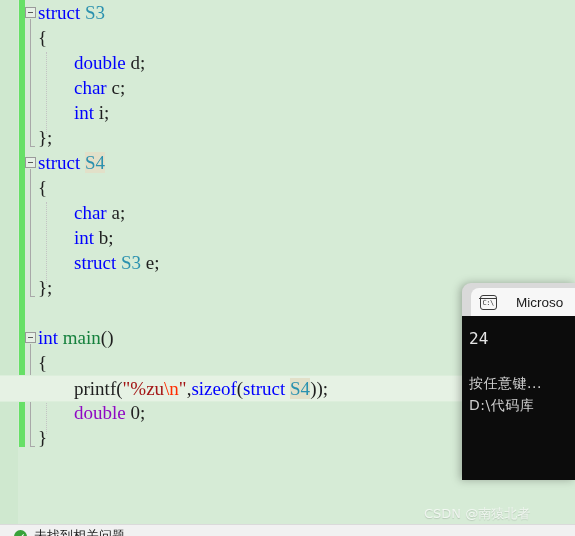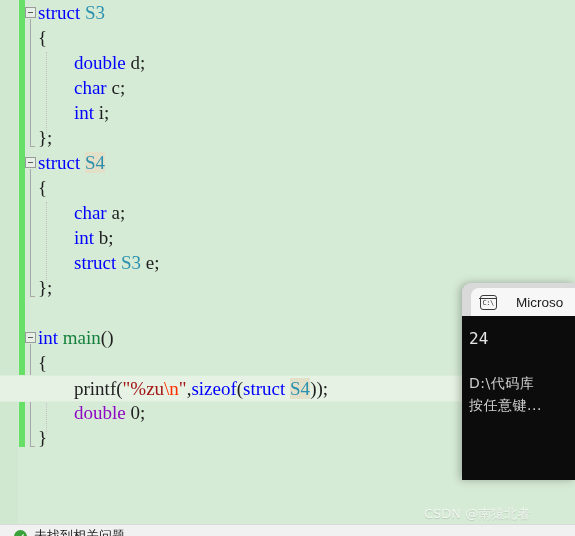--- a/index.html
+++ b/index.html
@@ -294,22 +294,22 @@
       <div class="console-tab">
         <span class="cmd-icon">
           <span class="prompt">C:\</span>
         </span>
         <span class="console-tab-title">Microso</span>
       </div>
     </div>
     <div class="console-body">
       <div class="console-line num">24</div>
       <div class="console-line spacer"></div>
+      <div class="console-line cjk">按任意键...</div>
       <div class="console-line cjk">D:\代码库</div>
-      <div class="console-line cjk">按任意键...</div>
     </div>
   </div>
 
   <div id="watermark">CSDN @南猿北者</div>
 
   <div id="status-bar">
     <div class="status-inner">
       <span class="ok-icon"></span>
       <span class="status-text">未找到相关问题</span>
     </div>

